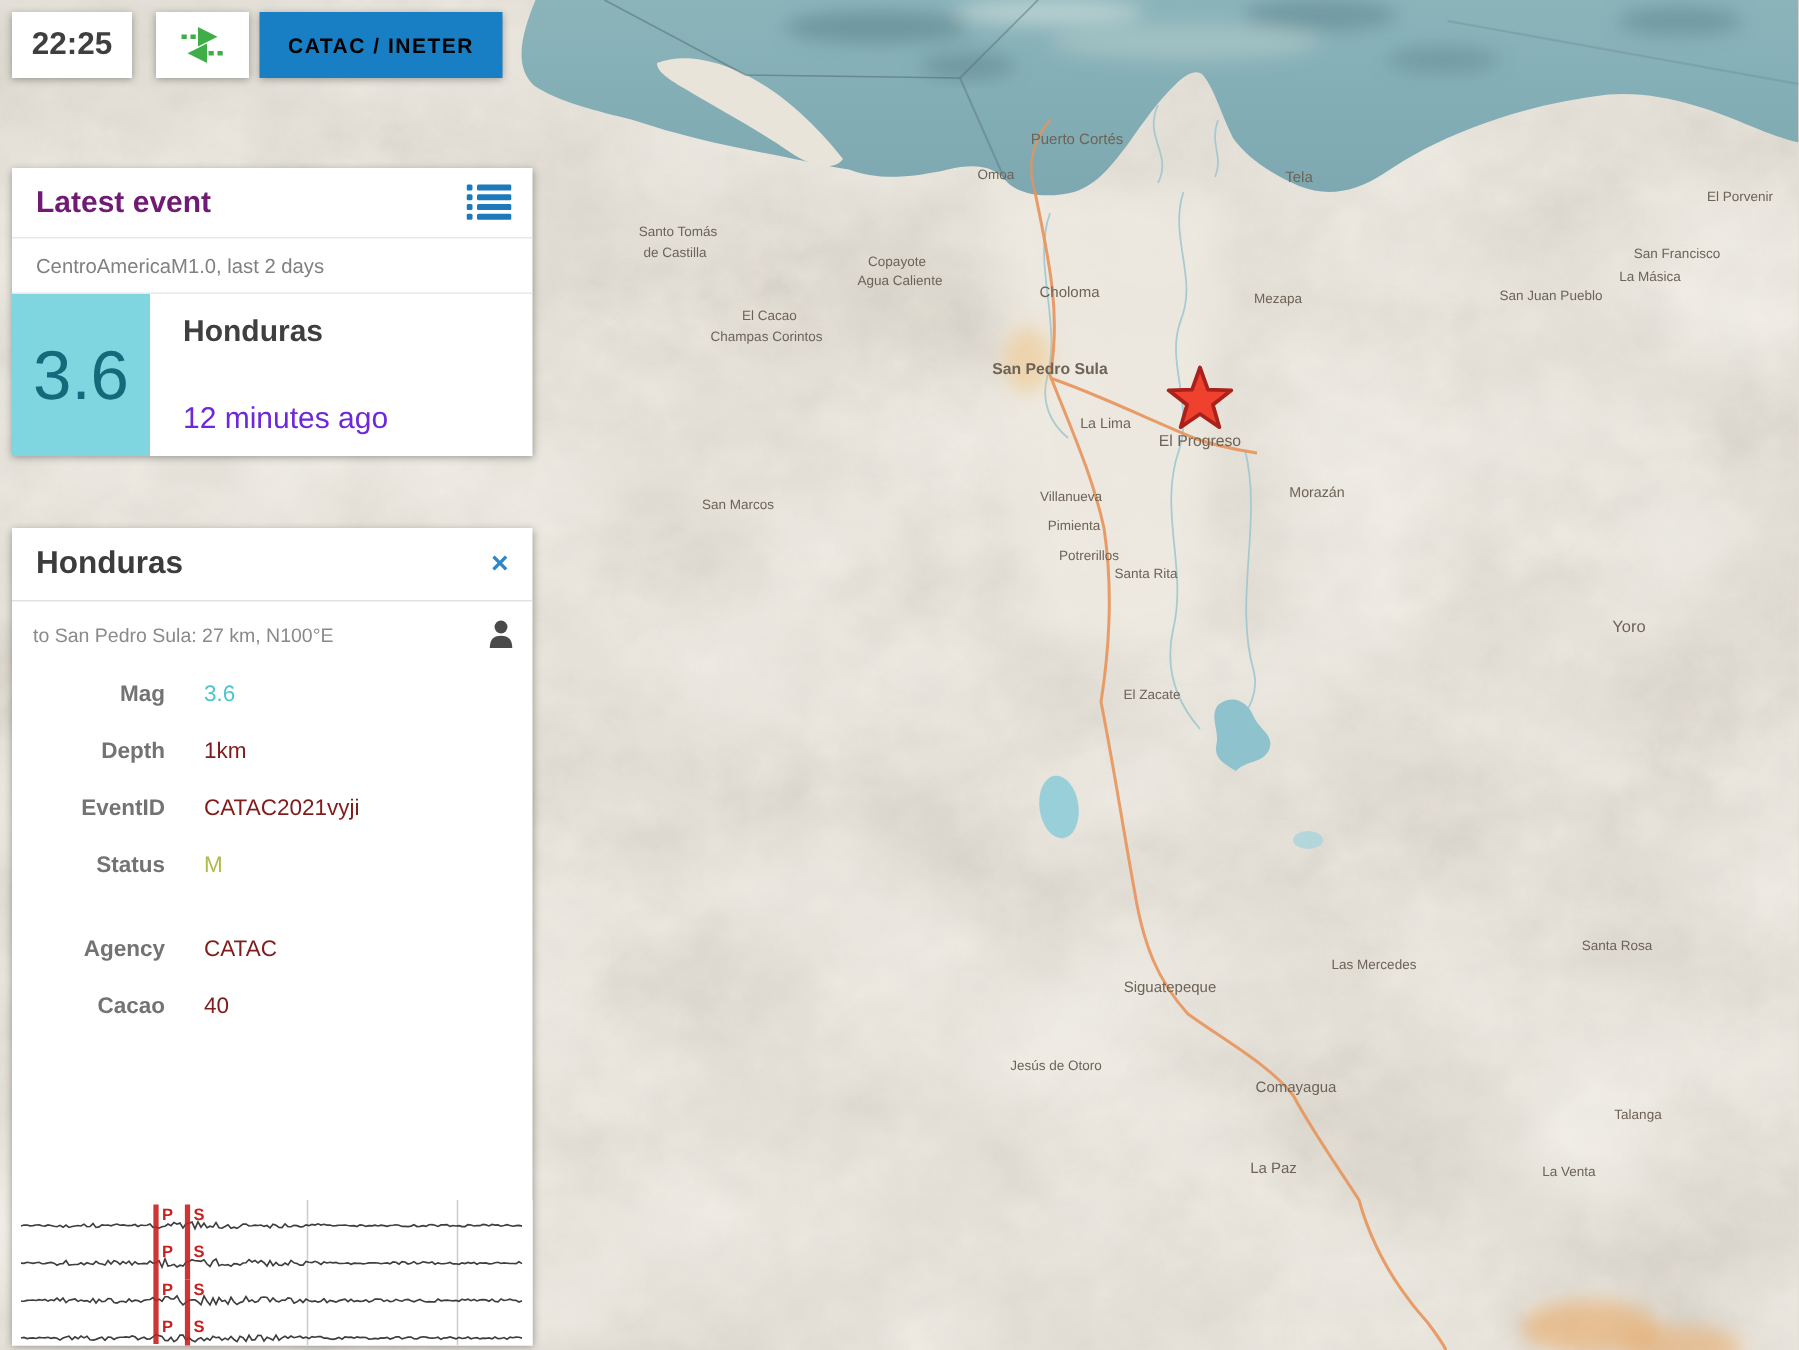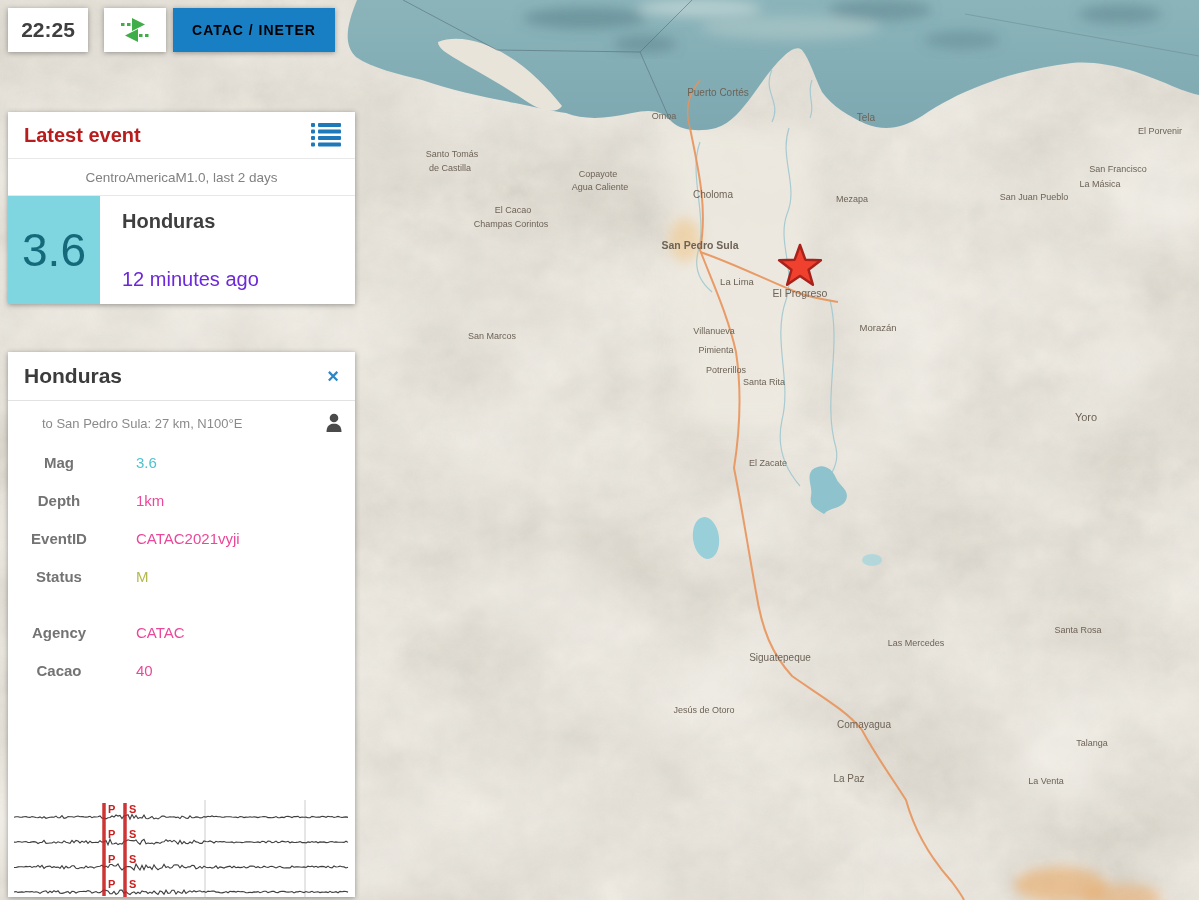--- a/index.html
+++ b/index.html
@@ -14,43 +14,43 @@
   #clock-box{left:8px;top:8px;width:80px;height:44px;display:flex;align-items:center;justify-content:center;
              font-size:21px;font-weight:bold;color:#3f3f3f;}
   #arrows-box{left:104px;top:8px;width:62px;height:44px;display:flex;align-items:center;justify-content:center;}
   #agency-btn{position:absolute;left:173px;top:8px;width:162px;height:44px;background:#187fc4;border:none;
               color:#000000;font-family:"Liberation Sans",sans-serif;font-size:14px;font-weight:bold;
               letter-spacing:1px;box-shadow:0 1px 5px rgba(50,50,50,.45);cursor:pointer;}
 
   
   #latest-panel{left:8px;top:112px;width:347px;}
   #latest-header{height:46px;display:flex;align-items:center;justify-content:space-between;padding:0 14px 0 16px;}
-  #latest-title{font-size:20px;font-weight:bold;color:#b91c1c;}
-  #latest-meta{height:36px;display:flex;align-items:center;justify-content:center;
+  #latest-title{font-size:20px;font-weight:bold;color:#701a75;}
+  #latest-meta{height:36px;display:flex;align-items:center;justify-content:flex-start;
                padding:0 16px;border-top:1px solid #e8e8e8;color:#818181;font-size:13.5px;}
   #latest-event-row{height:108px;display:flex;border-top:1px solid #e8e8e8;cursor:pointer;}
   #mag-box{width:92px;background:#7fd6e0;display:flex;align-items:center;justify-content:center;
            font-size:46px;color:#15697b;}
   #event-right{position:relative;flex:1;padding:14px 16px 0 22px;}
   #event-place{font-size:20px;font-weight:bold;color:#3f3f3f;}
   #event-ago{position:absolute;left:22px;bottom:13px;font-size:20px;color:#6d28d9;}
 
   
   #detail-panel{left:8px;top:352px;width:347px;height:545px;}
   #detail-header{height:48px;display:flex;align-items:center;justify-content:space-between;
                  padding:0 16px;border-bottom:1px solid #e2e2e2;}
   #detail-title{font-size:21px;font-weight:bold;color:#3c3c3c;}
   #detail-close{font-size:20px;font-weight:bold;color:#2e86c5;cursor:pointer;line-height:1;}
-  #distances-block{position:relative;padding:12px 54px 8px 14px;margin-left:20px;}
+  #distances-block{position:relative;padding:12px 54px 8px 14px;}
   .dist-line{font-size:13px;color:#8a8a8a;line-height:22px;}
   #person-icon{position:absolute;right:12px;top:12px;}
   .field-row{height:38px;display:flex;align-items:center;}
   .field-row.gap{margin-top:18px;}
-  .f-label{width:102px;text-align:center;font-size:15px;font-weight:bold;color:#737373;}
-  .f-value{margin-left:26px;font-size:15px;color:#ec4899;}
+  .f-label{width:102px;text-align:right;font-size:15px;font-weight:bold;color:#737373;}
+  .f-value{margin-left:26px;font-size:15px;color:#7f1d1d;}
   .f-value.mag{color:#4fc3d0;}
   .f-value.status{color:#b3b94b;}
   #seismo-wrap{position:absolute;left:0;right:0;bottom:0;height:97px;background:#ffffff;cursor:pointer;}
 </style>
 </head>
 <body>
 
 <div id="stage">
 
   <svg id="map-root" width="1199" height="900" viewBox="0 0 1199 900">

